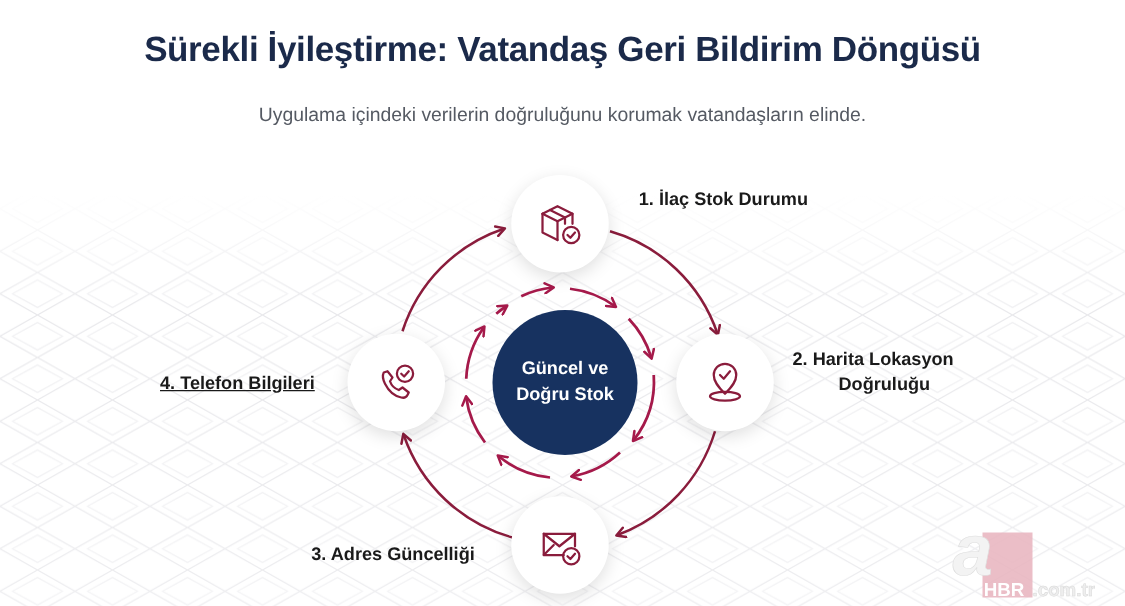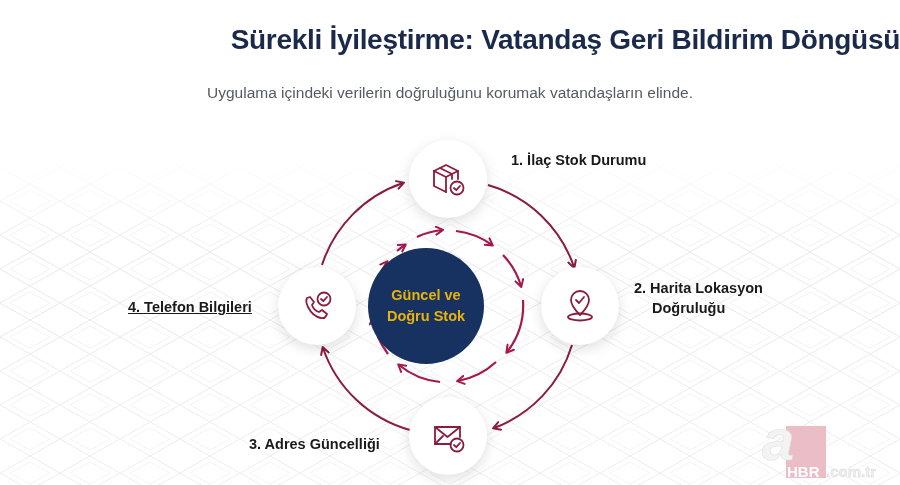--- a/index.html
+++ b/index.html
@@ -1,24 +1,24 @@
 <!DOCTYPE html>
 <html><head>
 <meta charset="utf-8">
 <style>
   html, body { margin:0; padding:0; }
   body { width:900px; height:485px; overflow:hidden; background:#ffffff; font-family:"Liberation Sans", sans-serif; position:relative; }
   .bg { position:absolute; left:0; top:0; width:900px; height:485px; }
-  .title { position:absolute; left:0; width:900px; top:24px; text-align:right; font-size:28px; font-weight:bold; color:#1b2a4a; letter-spacing:-0.3px; }
+  .title { position:absolute; left:0; width:900px; top:24px; text-align:center; font-size:28px; font-weight:bold; color:#1b2a4a; letter-spacing:-0.3px; }
   .subtitle { position:absolute; left:0; width:900px; top:70px; text-align:center; font-size:15.5px; line-height:22px; color:#555a63;margin-top:12px; }
   .diagram { position:absolute; left:0; top:0; width:900px; height:485px; }
   .node { position:absolute; width:78px; height:78px; border-radius:50%; background:#ffffff; box-shadow:0 4px 14px rgba(0,0,0,0.13); display:flex; align-items:center; justify-content:center; }
   .node svg { width:40px; height:40px; }
-  .center { position:absolute; left:368px; top:248px; width:116px; height:116px; border-radius:50%; background:#173260; display:flex; align-items:center; justify-content:center; text-align:center; color:#eab308; font-weight:bold; font-size:14.5px; line-height:21px; }
-  .label { position:absolute; font-weight:bold; font-size:14.5px; color:#1a1a1a; line-height:20px; }
+  .center { position:absolute; left:394px; top:248px; width:116px; height:116px; border-radius:50%; background:#173260; display:flex; align-items:center; justify-content:center; text-align:center; color:#ffffff; font-weight:bold; font-size:14.5px; line-height:21px; }
+  .label { position:absolute; font-weight:bold; font-size:14.5px; color:#1a1a1a; line-height:20px;text-align:center; }
   .watermark { position:absolute; left:758px; top:408px; width:140px; height:72px; }
 </style>
 </head>
 <body>
 
 <svg class="bg" viewBox="0 0 900 485">
   <defs>
     <pattern id="iso" width="60" height="34" patternUnits="userSpaceOnUse" patternTransform="translate(0,150)">
       <path d="M0 17 L30 0 L60 17 L30 34 Z" fill="none" stroke="#e9e9ec" stroke-width="1"></path>
       <path d="M10 17 L30 6 L50 17 L30 28 Z" fill="none" stroke="#f1f1f3" stroke-width="1"></path>

